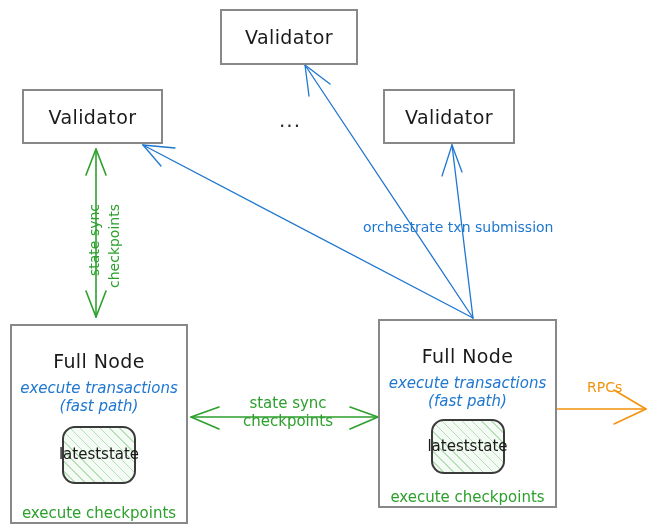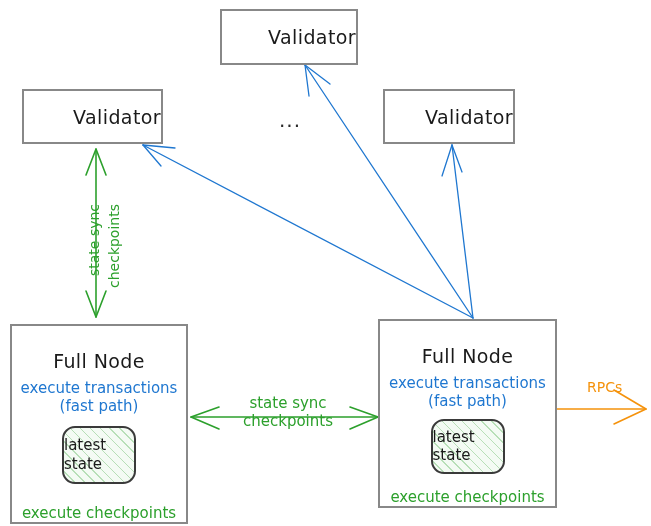--- a/index.html
+++ b/index.html
@@ -4,32 +4,32 @@
 <style>
   html,body{margin:0;padding:0;background:#ffffff;}
   body{width:651px;height:526px;overflow:hidden;
        font-family:"DejaVu Sans",sans-serif;}
   #stage{position:relative;width:651px;height:526px;background:#fff;}
 
   svg.layer{position:absolute;left:0;top:0;width:651px;height:526px;}
 
   .node-box{position:absolute;box-sizing:border-box;background:#ffffff;
             border:2px solid #888888;}
-  .vbox{display:flex;align-items:center;justify-content:flex-end;}
+  .vbox{display:flex;align-items:center;justify-content:center;}
   .vbox .lbl{font-size:19px;color:#1a1a1a;letter-spacing:.4px;}
 
   .fn{display:flex;flex-direction:column;align-items:center;}
   .fn-title{font-size:19px;color:#1a1a1a;margin-top:24px;letter-spacing:.4px;}
   .fn-blue{font-size:15px;color:#1f77d0;text-align:center;line-height:1.22;
-           margin-top:7px;}
+           margin-top:7px;font-style:italic;}
   .fn-green{font-size:15px;color:#2ca02c;text-align:center;}
 
   .state-box{box-sizing:border-box;border:2px solid #3a3a3a;border-radius:13px;
-             background:#f4fbf4;display:flex;flex-direction:column;
-             align-items:flex-start;justify-content:center;
+             background:#f4fbf4;display:flex;flex-direction:row;
+             align-items:center;justify-content:center;
              background-image:repeating-linear-gradient(45deg,
                rgba(44,160,44,.30) 0 1px, rgba(0,0,0,0) 1px 7px);
              font-size:15px;color:#1a1a1a;line-height:1.25;}
 
   .ellipsis{position:absolute;font-size:20px;color:#2a2a2a;letter-spacing:1px;
             line-height:1;}
 
   .cap{position:absolute;line-height:1.2;white-space:nowrap;}
   .cap-blue{color:#1f77d0;font-size:14px;}
   .cap-green{color:#2ca02c;font-size:15px;}
@@ -116,20 +116,21 @@
       <div>execute transactions</div>
       <div>(fast path)</div>
     </div>
     <div class="state-box" style="margin-top:8px;width:74px;height:62px;">
       <div>latest</div>
       <div>state</div>
     </div>
     <div class="fn-green" style="margin-top:14px;">execute checkpoints</div>
   </div>
 
+  <div class="cap cap-blue" style="left:363px;top:219px;">orchestrate txn submission</div>
 
   <div class="cap cap-green cap-center" style="left:233px;top:394px;width:110px;">
     <div>state sync</div>
     <div>checkpoints</div>
   </div>
 
   <div class="cap cap-orange" style="left:587px;top:379px;">RPCs</div>
 
   <div class="vert" style="left:86px;top:276px;">state sync</div>
   <div class="vert" style="left:106px;top:288px;">checkpoints</div>

